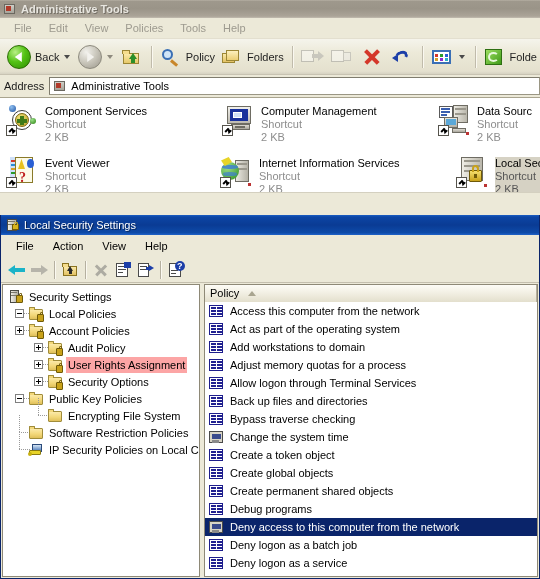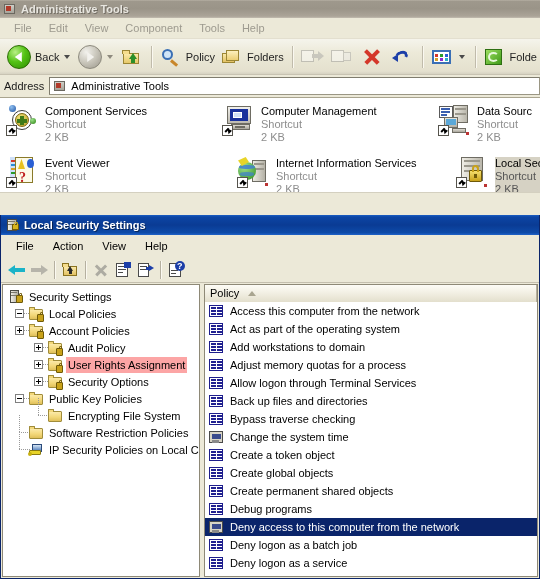--- a/index.html
+++ b/index.html
@@ -115,21 +115,21 @@
     background:#ece9d8;overflow:hidden;
     border-left:1px solid #0a246a;border-right:1px solid #0a246a;border-bottom:1px solid #0a246a;
     box-sizing:border-box;
   }
   .mmc-titlebar{
     height:20px;
     background:linear-gradient(to bottom,#1b5ec4 0%,#0c45a4 10%,#0a3b94 50%,#0d4aa8 88%,#1f62c8 100%);
     display:flex;align-items:center;padding-left:3px;box-sizing:border-box;
   }
   .mmc-title-txt{
-    color:#ffffff;font-weight:bold;font-size:11px;margin-left:4px;white-space:nowrap;
+    color:#ffffff;font-weight:normal;font-size:11px;margin-left:4px;white-space:nowrap;
     text-shadow:1px 1px 0 rgba(0,0,0,.45);
   }
   .mmc-menubar{
     height:22px;background:#ece9d8;display:flex;align-items:center;padding-left:6px;
   }
   .mmc-menubar span{color:#000;padding:2px 10px 2px 9px;font-size:11px;}
   .mmc-toolbar{
     height:26px;background:#ece9d8;display:flex;align-items:center;padding-left:5px;
     border-bottom:1px solid #c4bfae;box-sizing:border-box;
   }
@@ -238,21 +238,21 @@
         <div style="position:absolute;left:1px;top:2px;width:11px;height:10px;background:linear-gradient(to bottom,#cfcfc8,#a8a49a);border:1px solid #6b6860;box-sizing:border-box;"></div>
         <div style="position:absolute;left:3px;top:4px;width:5px;height:5px;background:#b23a2a;"></div>
       </div>
       <div class="exp-title-txt">Administrative Tools</div>
     </div>
 
     <div class="exp-menubar">
       <span>File</span>
       <span>Edit</span>
       <span>View</span>
-      <span>Component</span>
+      <span>Policies</span>
       <span>Tools</span>
       <span>Help</span>
     </div>
 
     <div class="exp-toolbar">
 
       <div class="tb-item">
         <div class="circ green">
             <i class="arw left"></i>
           </div>
@@ -433,21 +433,21 @@
             <div style="position:absolute;left:13px;top:15px;width:11px;height:13px;color:#c01f1f;font:bold 14px 'Liberation Serif',serif;line-height:13px;">?</div>
             <div class="shortcut-arrow"></div>
           </div>
           <div class="ic-txt">
             <span class="ic-name">Event Viewer</span>
             <span class="ic-sub">Shortcut</span>
             <span class="ic-sub">2 KB</span>
           </div>
         </div>
 
-        <div class="ic-cell" style="left:237px;top:58px;">
+        <div class="ic-cell" style="left:220px;top:58px;">
           <div class="ic-art">
             <div style="position:absolute;left:15px;top:4px;width:14px;height:22px;background:linear-gradient(to right,#eceae2,#b4b1a6);border:1px solid #6e6c63;box-sizing:border-box;"></div>
             <div style="position:absolute;left:17px;top:7px;width:10px;height:2px;background:#9a978c;"></div>
             <div style="position:absolute;left:17px;top:12px;width:10px;height:2px;background:#9a978c;"></div>
             <div style="position:absolute;left:1px;top:6px;width:18px;height:18px;border-radius:50%;background:radial-gradient(circle at 35% 28%,#9fe08d,#2a8d1e);"></div>
             <div style="position:absolute;left:2px;top:9px;width:16px;height:4px;background:#3f7fd0;opacity:.85;border-radius:40%;"></div>
             <div style="position:absolute;left:3px;top:16px;width:14px;height:4px;background:#3f7fd0;opacity:.7;border-radius:40%;"></div>
             <div style="position:absolute;left:1px;top:1px;width:11px;height:9px;background:#e8d428;clip-path:polygon(0 40%,70% 0,100% 55%,35% 100%);"></div>
             <div style="position:absolute;right:1px;bottom:2px;width:3px;height:3px;background:#b33;"></div>
             <div class="shortcut-arrow"></div>

